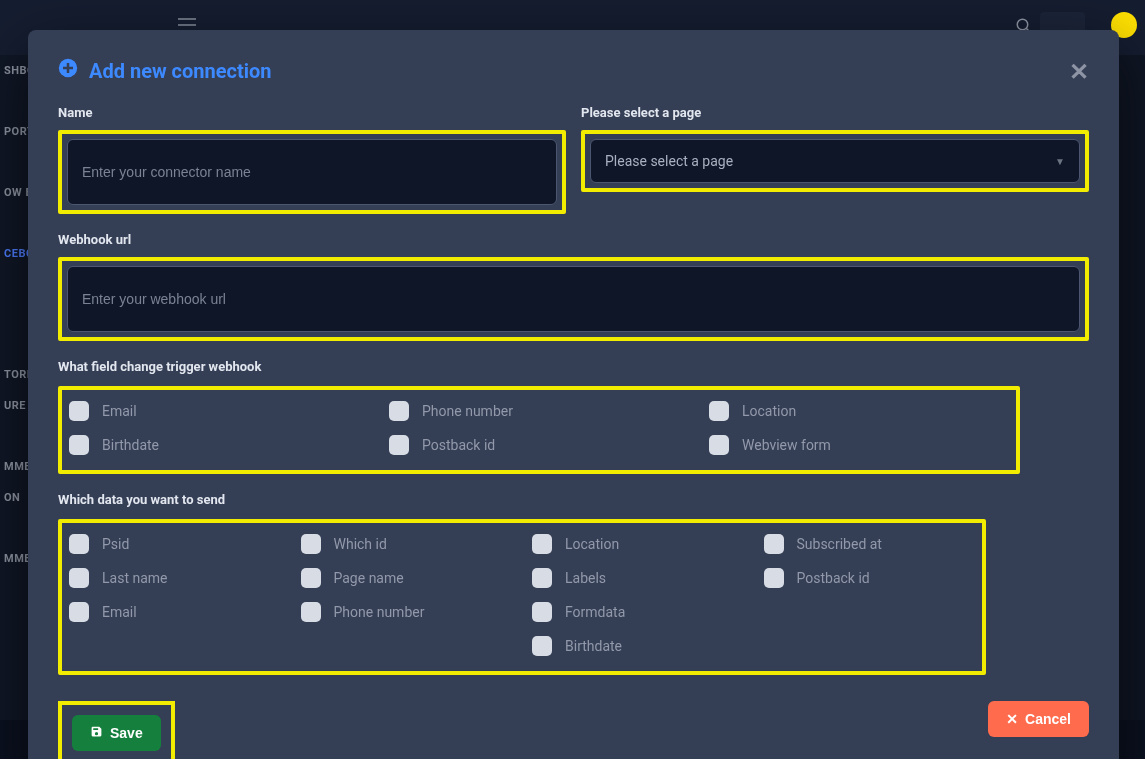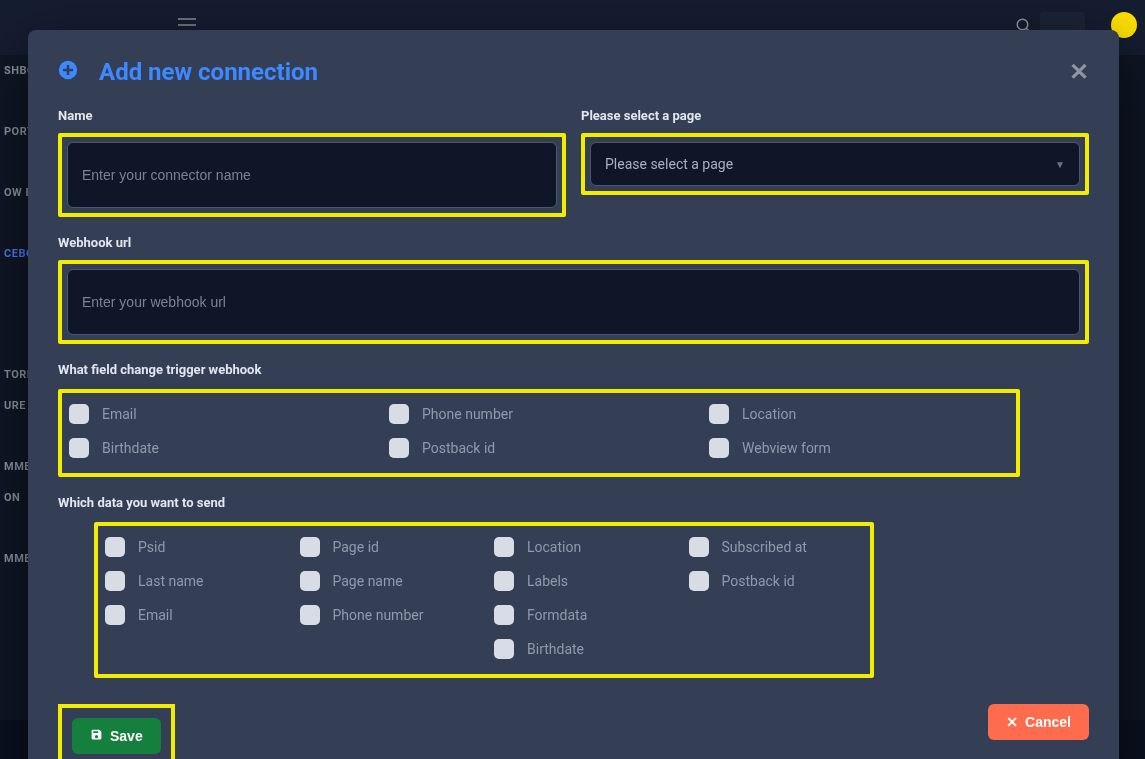--- a/index.html
+++ b/index.html
@@ -14,21 +14,21 @@
   .bg-avatar { position: absolute; right: 8px; top: 12px; width: 26px; height: 26px; background:#ffe100; border-radius:50%; }
   .bg-right-blob { position:absolute; right:60px; top:12px; width:45px; height:22px; background:#1b2438; border-radius:4px; }
 
   .bg-sidebar { position:absolute; left:0; top:55px; width:40px; height:704px; background:#101726; color:#8f96a3; font-size:11px; font-weight:700; letter-spacing:0.5px;}
   .bg-sidebar div { padding: 9px 4px; white-space:nowrap; overflow:hidden; }
   .bg-sidebar .blue { color:#4d7dff;}
 
   
   .modal { position:absolute; left:28px; top:30px; width:1091px; background:#343e55; border-radius:8px; padding:28px 30px 30px 30px; box-shadow:0 20px 60px rgba(0,0,0,0.6); }
 
-  .modal-title { color:#3d89ff; font-size:24px; font-weight:700; display:flex; align-items:flex-start; gap:21px; margin-bottom:22px;}
+  .modal-title { color:#3d89ff; font-size:20px; font-weight:700; display:flex; align-items:flex-end; gap:11px; margin-bottom:22px;}
   .modal-close { position:absolute; top:28px; right:30px; color:#8d95a5; font-size:24px; font-weight:700; cursor:pointer;}
 
   .form-row { display:flex; gap:15px; margin-bottom:18px;justify-content:space-between;}
   .form-col { flex:1; }
   .form-col.full { flex: 0 0 100%; }
 
   label.field-label { display:block; color:#e2e6ee; font-size:13px; font-weight:700; margin-bottom:10px;}
 
   .hl { border:4px solid #f2ed00; padding:5px; border-radius:2px; }
 
@@ -163,29 +163,29 @@
           <span class="chk-label">Postback id</span>
         </div>
       <div class="check-item">
           <div class="chk"></div>
           <span class="chk-label">Webview form</span>
         </div>
     </div>
   </div>
 
   <div class="section-label">Which data you want to send</div>
-  <div class="hl" style="width:780px;margin-left:36px;">
+  <div class="hl" style="width:928px;">
     <div class="check-grid cols4">
       <div class="check-item">
           <div class="chk"></div>
           <span class="chk-label">Psid</span>
         </div>
       <div class="check-item">
           <div class="chk"></div>
-          <span class="chk-label">Page id</span>
+          <span class="chk-label">Which id</span>
         </div>
       <div class="check-item">
           <div class="chk"></div>
           <span class="chk-label">Location</span>
         </div>
       <div class="check-item">
           <div class="chk"></div>
           <span class="chk-label">Subscribed at</span>
         </div>
       <div class="check-item">

